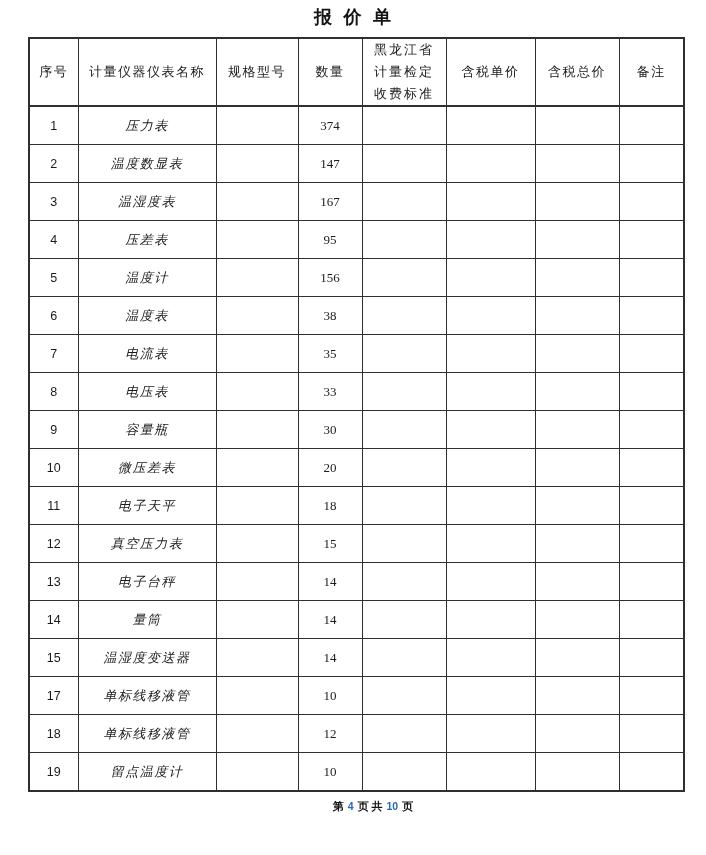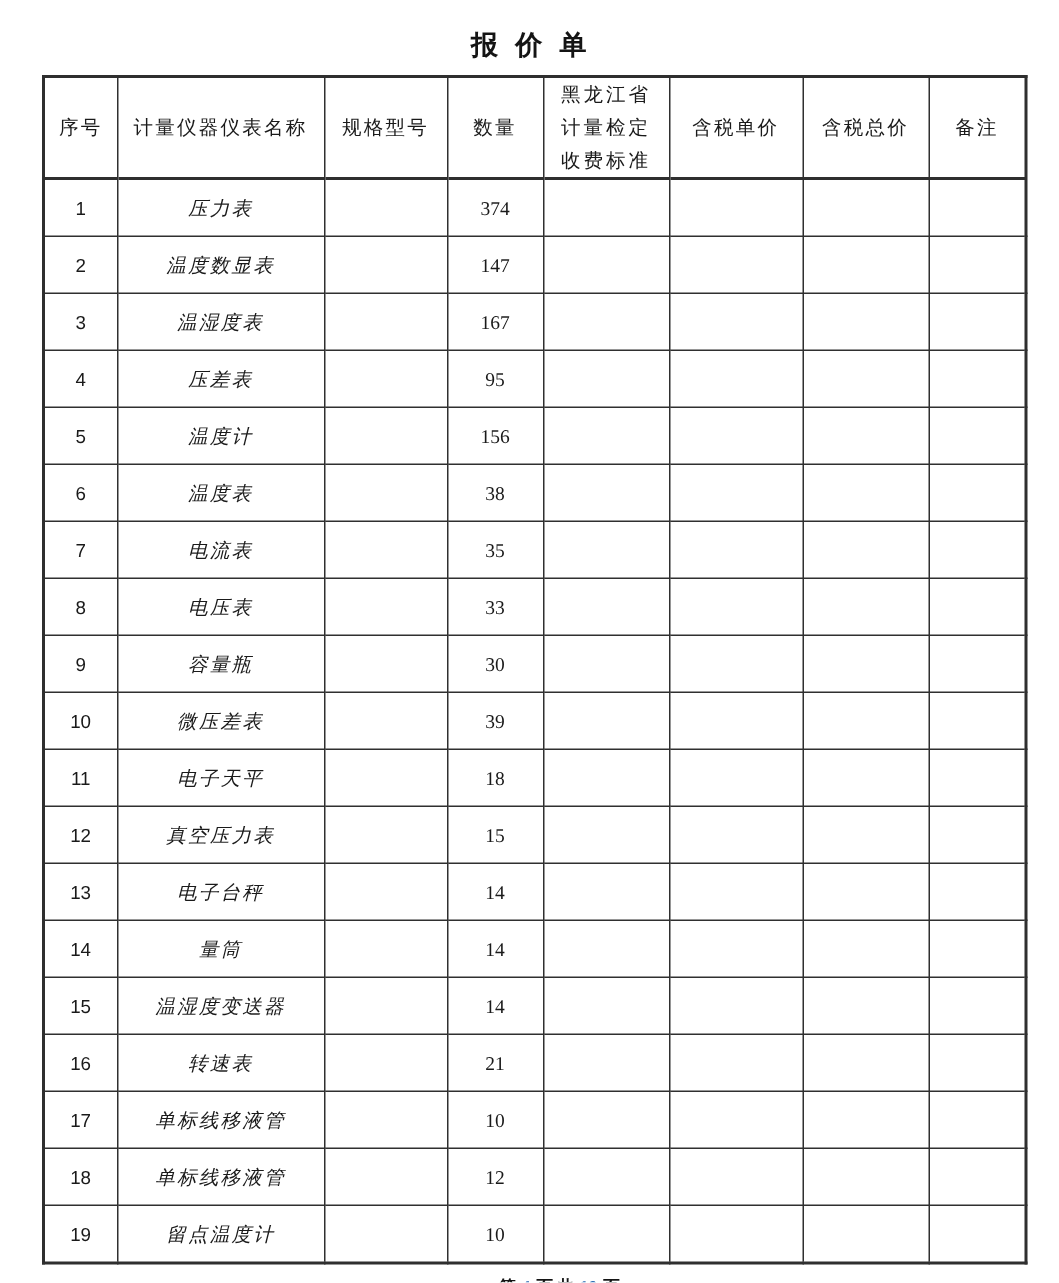--- a/index.html
+++ b/index.html
@@ -11,21 +11,21 @@
     position: relative;
     width: 706px;
     height: 855px;
     background: #ffffff;
     font-family: "Liberation Serif", "DejaVu Serif", serif;
     color: #1a1a1a;
     overflow: hidden;
   }
   .title {
     margin: 0;
-    padding-top: 18px;
+    padding-top: 5px;
     text-align: center;
     font-size: 18px;
     font-weight: bold;
     word-spacing: 5px;
     letter-spacing: 1px;
     color: #141414;
   }
   table.quote-table {
     border-collapse: collapse;
     table-layout: fixed;
@@ -211,21 +211,21 @@
       <td class="cell-qty">30</td>
       <td class="cell-fee"></td>
       <td class="cell-unit-price"></td>
       <td class="cell-total-price"></td>
       <td class="cell-remark"></td>
     </tr>
         <tr>
       <td class="cell-serial">10</td>
       <td class="cell-name">微压差表</td>
       <td class="cell-spec"></td>
-      <td class="cell-qty">39</td>
+      <td class="cell-qty">20</td>
       <td class="cell-fee"></td>
       <td class="cell-unit-price"></td>
       <td class="cell-total-price"></td>
       <td class="cell-remark"></td>
     </tr>
         <tr>
       <td class="cell-serial">11</td>
       <td class="cell-name">电子天平</td>
       <td class="cell-spec"></td>
       <td class="cell-qty">18</td>
@@ -268,30 +268,20 @@
       <td class="cell-serial">15</td>
       <td class="cell-name">温湿度变送器</td>
       <td class="cell-spec"></td>
       <td class="cell-qty">14</td>
       <td class="cell-fee"></td>
       <td class="cell-unit-price"></td>
       <td class="cell-total-price"></td>
       <td class="cell-remark"></td>
     </tr>
         <tr>
-      <td class="cell-serial">16</td>
-      <td class="cell-name">转速表</td>
-      <td class="cell-spec"></td>
-      <td class="cell-qty">21</td>
-      <td class="cell-fee"></td>
-      <td class="cell-unit-price"></td>
-      <td class="cell-total-price"></td>
-      <td class="cell-remark"></td>
-    </tr>
-        <tr>
       <td class="cell-serial">17</td>
       <td class="cell-name">单标线移液管</td>
       <td class="cell-spec"></td>
       <td class="cell-qty">10</td>
       <td class="cell-fee"></td>
       <td class="cell-unit-price"></td>
       <td class="cell-total-price"></td>
       <td class="cell-remark"></td>
     </tr>
         <tr>

